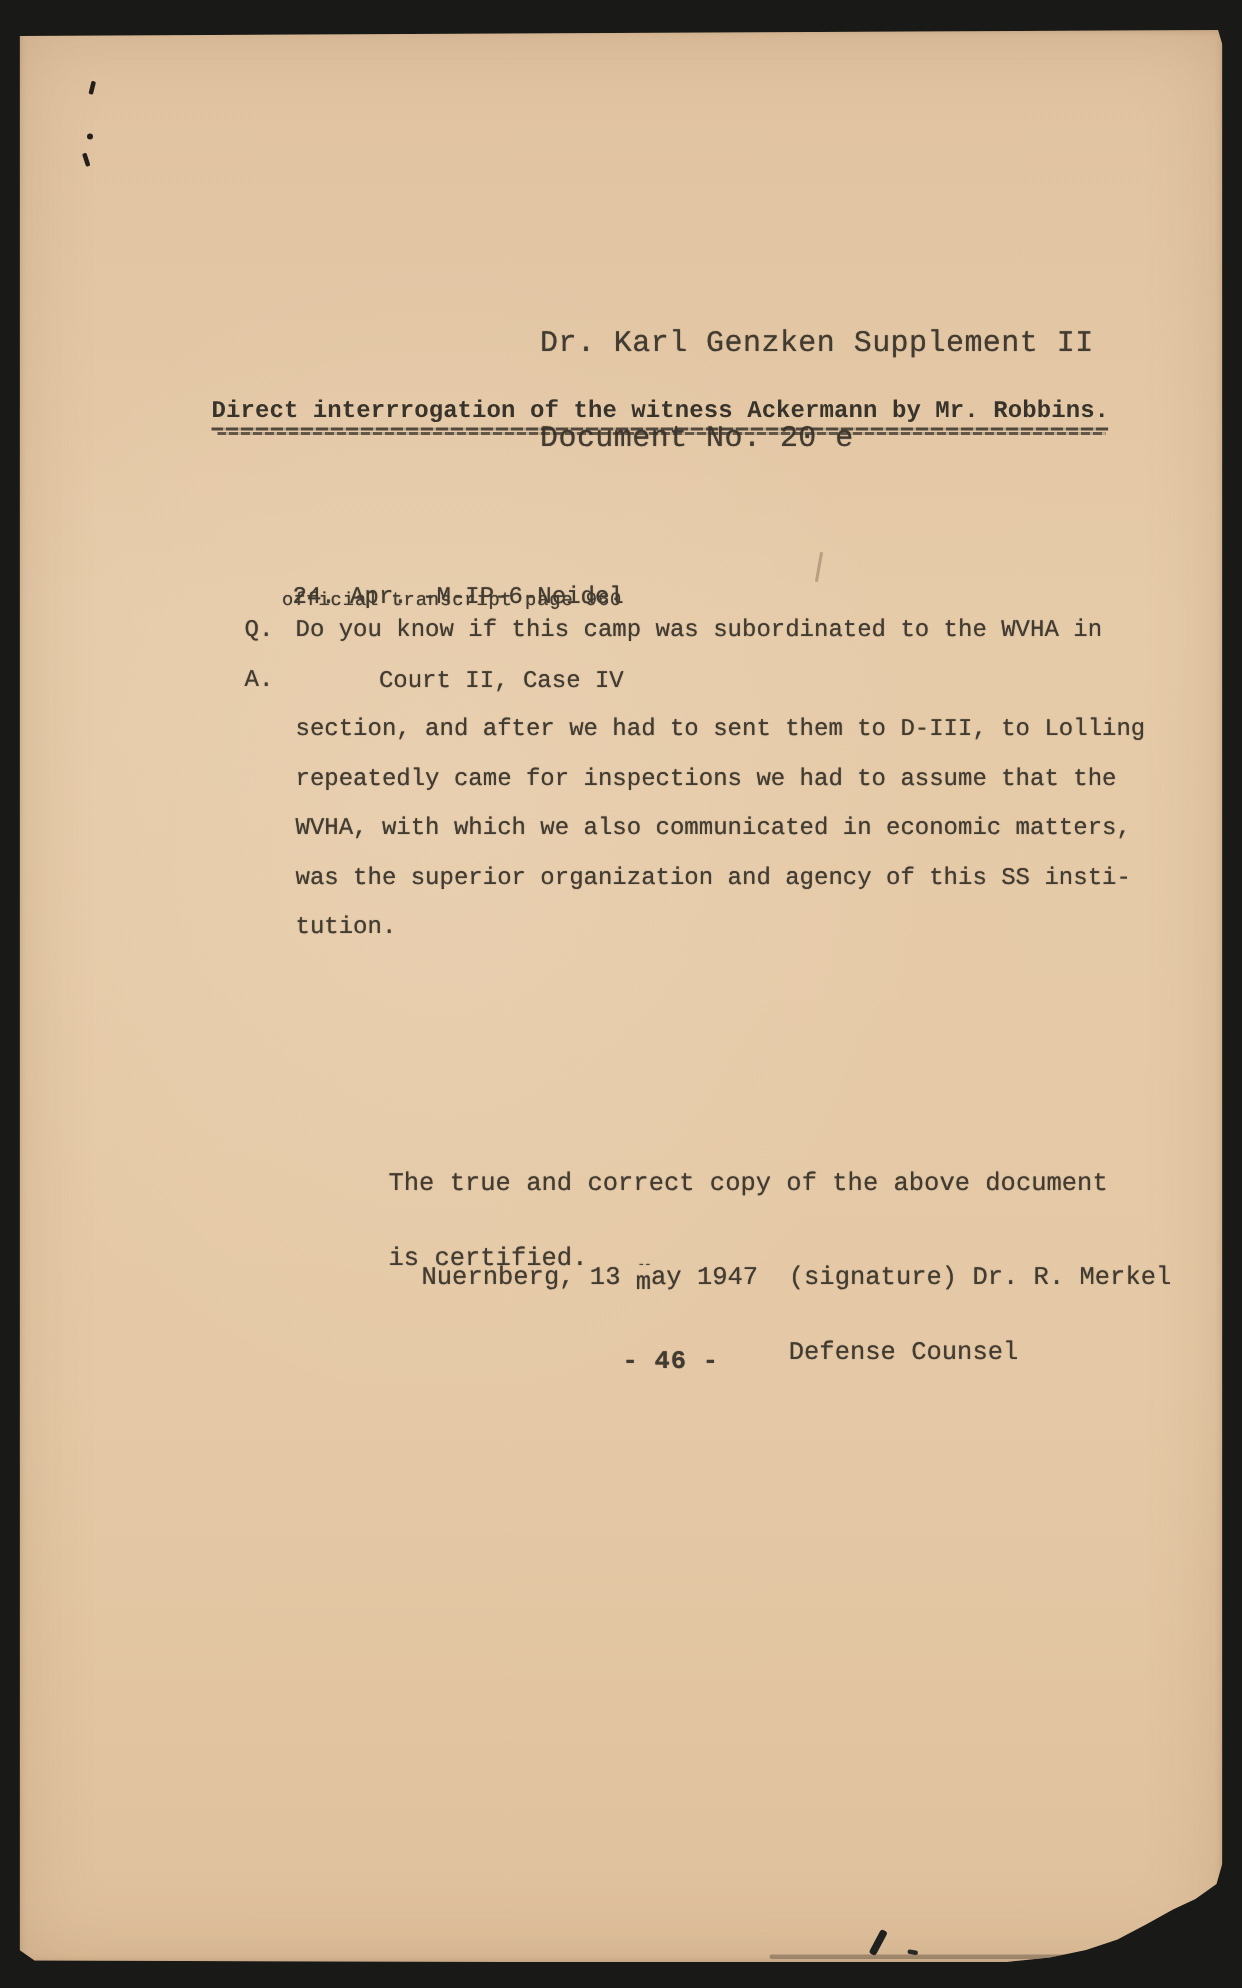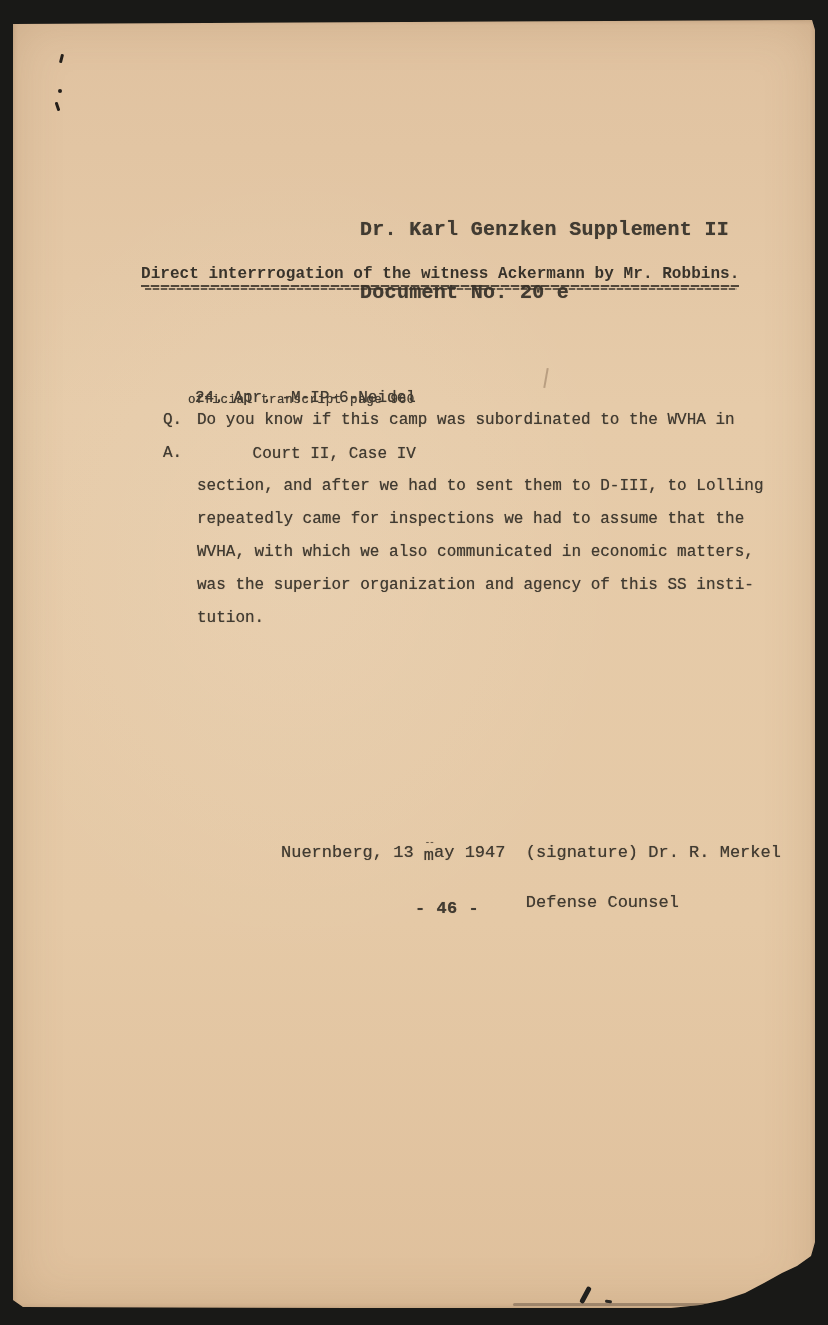--- a/index.html
+++ b/index.html
@@ -26,21 +26,20 @@
     );
   }
   .ink { color: #413b32; text-shadow: 0 0 0.7px rgba(70,60,45,0.75); }
 
   
   .doc-header {
     position: absolute; left: 347px; top: 157px;
     font-size: 20px; line-height: 21px;
     letter-spacing: 0.3px;
     white-space: pre;
-    font-weight: bold;
   }
 
   
   .doc-title {
     position: absolute; left: 128px; top: 245px;
     font-size: 16px; font-weight: bold;
     letter-spacing: 0.05px;
     color: #38332b;
     padding-bottom: 7px;
     white-space: pre;
@@ -168,20 +167,24 @@
     <div class="qa-row">
       <span class="qa-label"></span>
         <span class="qa-text">was the superior organization and agency of this SS insti-</span>
     </div>
     <div class="qa-row">
       <span class="qa-label"></span>
         <span class="qa-text">tution.</span>
     </div>
   </div>
 
+  <div class="cert-block ink">
+    <div>The true and correct copy of the above document</div>
+    <div>is certified.</div>
+  </div>
 
   <div class="sig-block ink">
     <div><span>Nuernberg, 13 </span><span class="sig-m"><span class="sig-mark">--</span><span>m</span></span><span>ay 1947  (signature) Dr. R. Merkel</span></div>
     <div>                        Defense Counsel</div>
   </div>
 
   <div class="page-number ink">- 46 -</div>
 
 </div>
 

